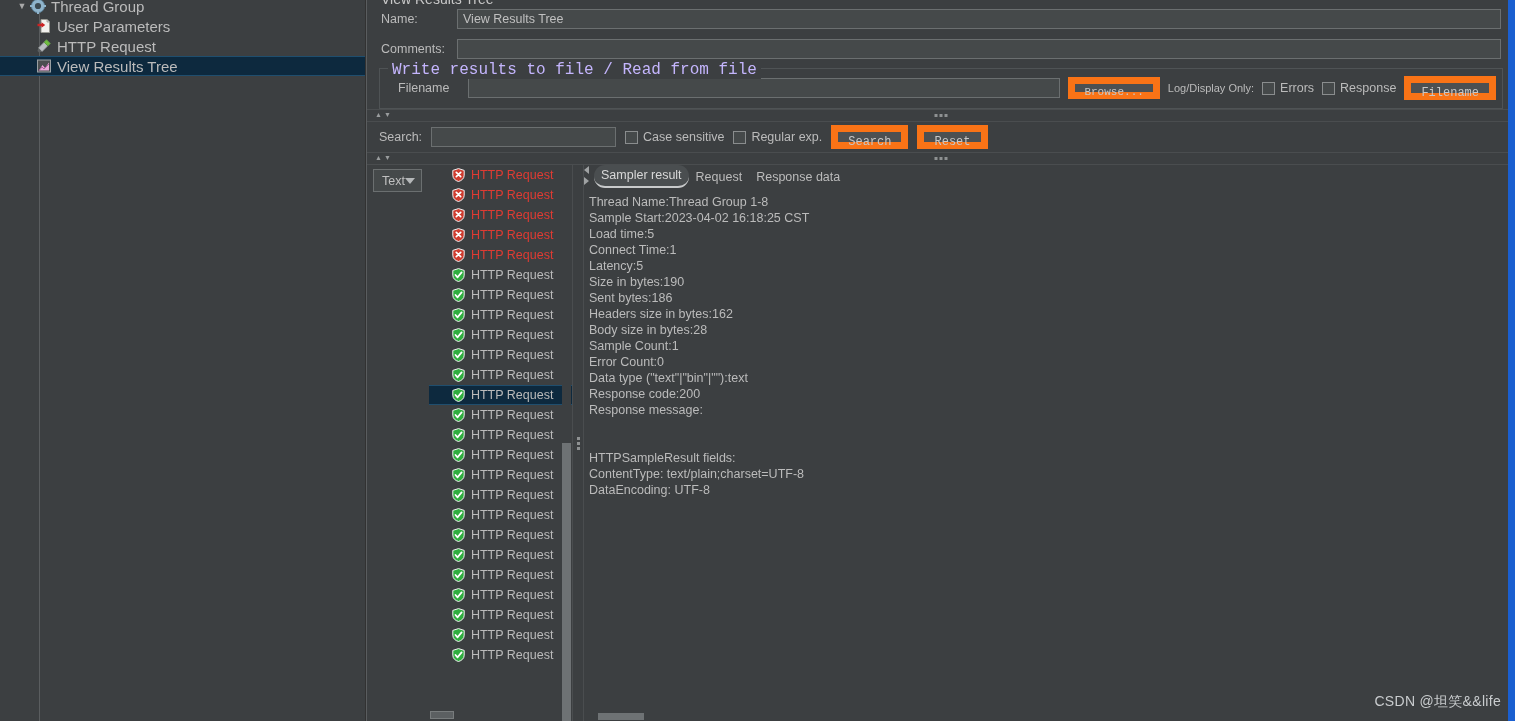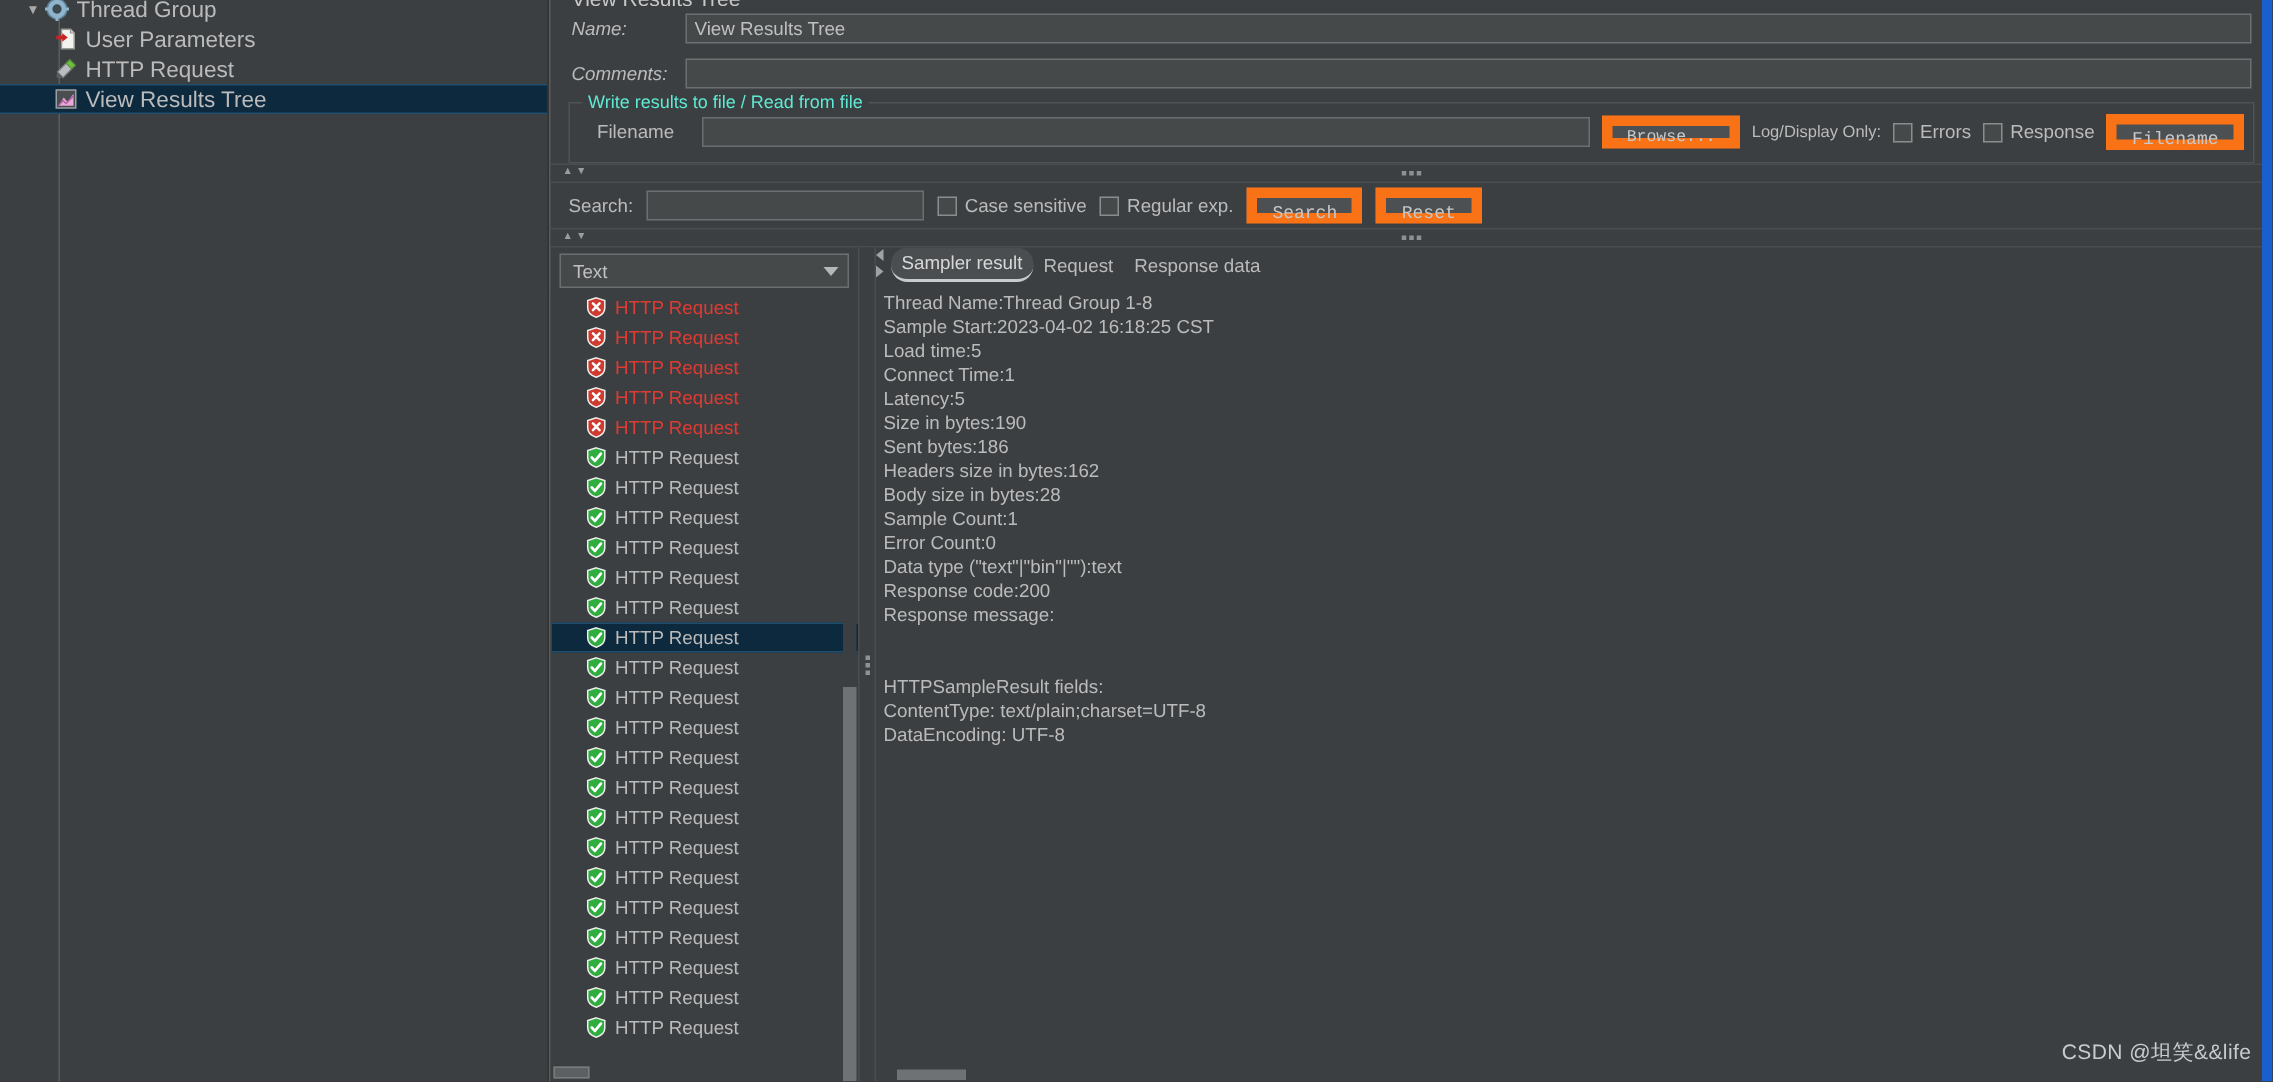--- a/index.html
+++ b/index.html
@@ -102,21 +102,20 @@
     display: flex;
     align-items: center;
     padding: 0 14px 0 14px;
     height: 30px;
   }
   .form-label {
     width: 76px;
     color: #bbbbbb;
     font-size: 12.5px;
     flex: 0 0 auto;
-    font-style: italic;
   }
   .txtfield {
     flex: 1;
     height: 20px;
     background: #45494a;
     border: 1px solid #6b6f70;
     color: #c0c0c0;
     font-family: "Liberation Sans", sans-serif;
     font-size: 12.5px;
     padding: 0 5px;
@@ -132,22 +131,23 @@
     border-radius: 0;
     position: relative;
     padding: 0;
   }
   .groupbox > .gb-title {
     position: absolute;
     top: -8px;
     left: 8px;
     background: #3c3f41;
     padding: 0 4px;
-    font-size: 12px;
-    color: #5eead4;
+    font-size: 16px;
+    color: #c4b5fd;
+    font-family: Liberation Mono, monospace;
   }
   .gb-body {
     display: flex;
     align-items: center;
     padding: 7px 6px 8px 6px;
     gap: 8px;
   }
   .gb-label {
     width: 62px;
     padding-left: 12px;
@@ -244,21 +244,21 @@
   .results-area {
     flex: 1;
     display: flex;
     min-height: 0;
     position: relative;
   }
   .left-results {
     width: 205px;
     min-width: 205px;
     display: flex;
-    flex-direction: column;
+    flex-direction: row;
     position: relative;
   }
   .combo-wrap { padding: 4px 6px 3px 6px; }
   .combo {
     width: 100%;
     height: 23px;
     background: #45494a;
     border: 1px solid #6b6f70;
     display: flex;
     align-items: center;

